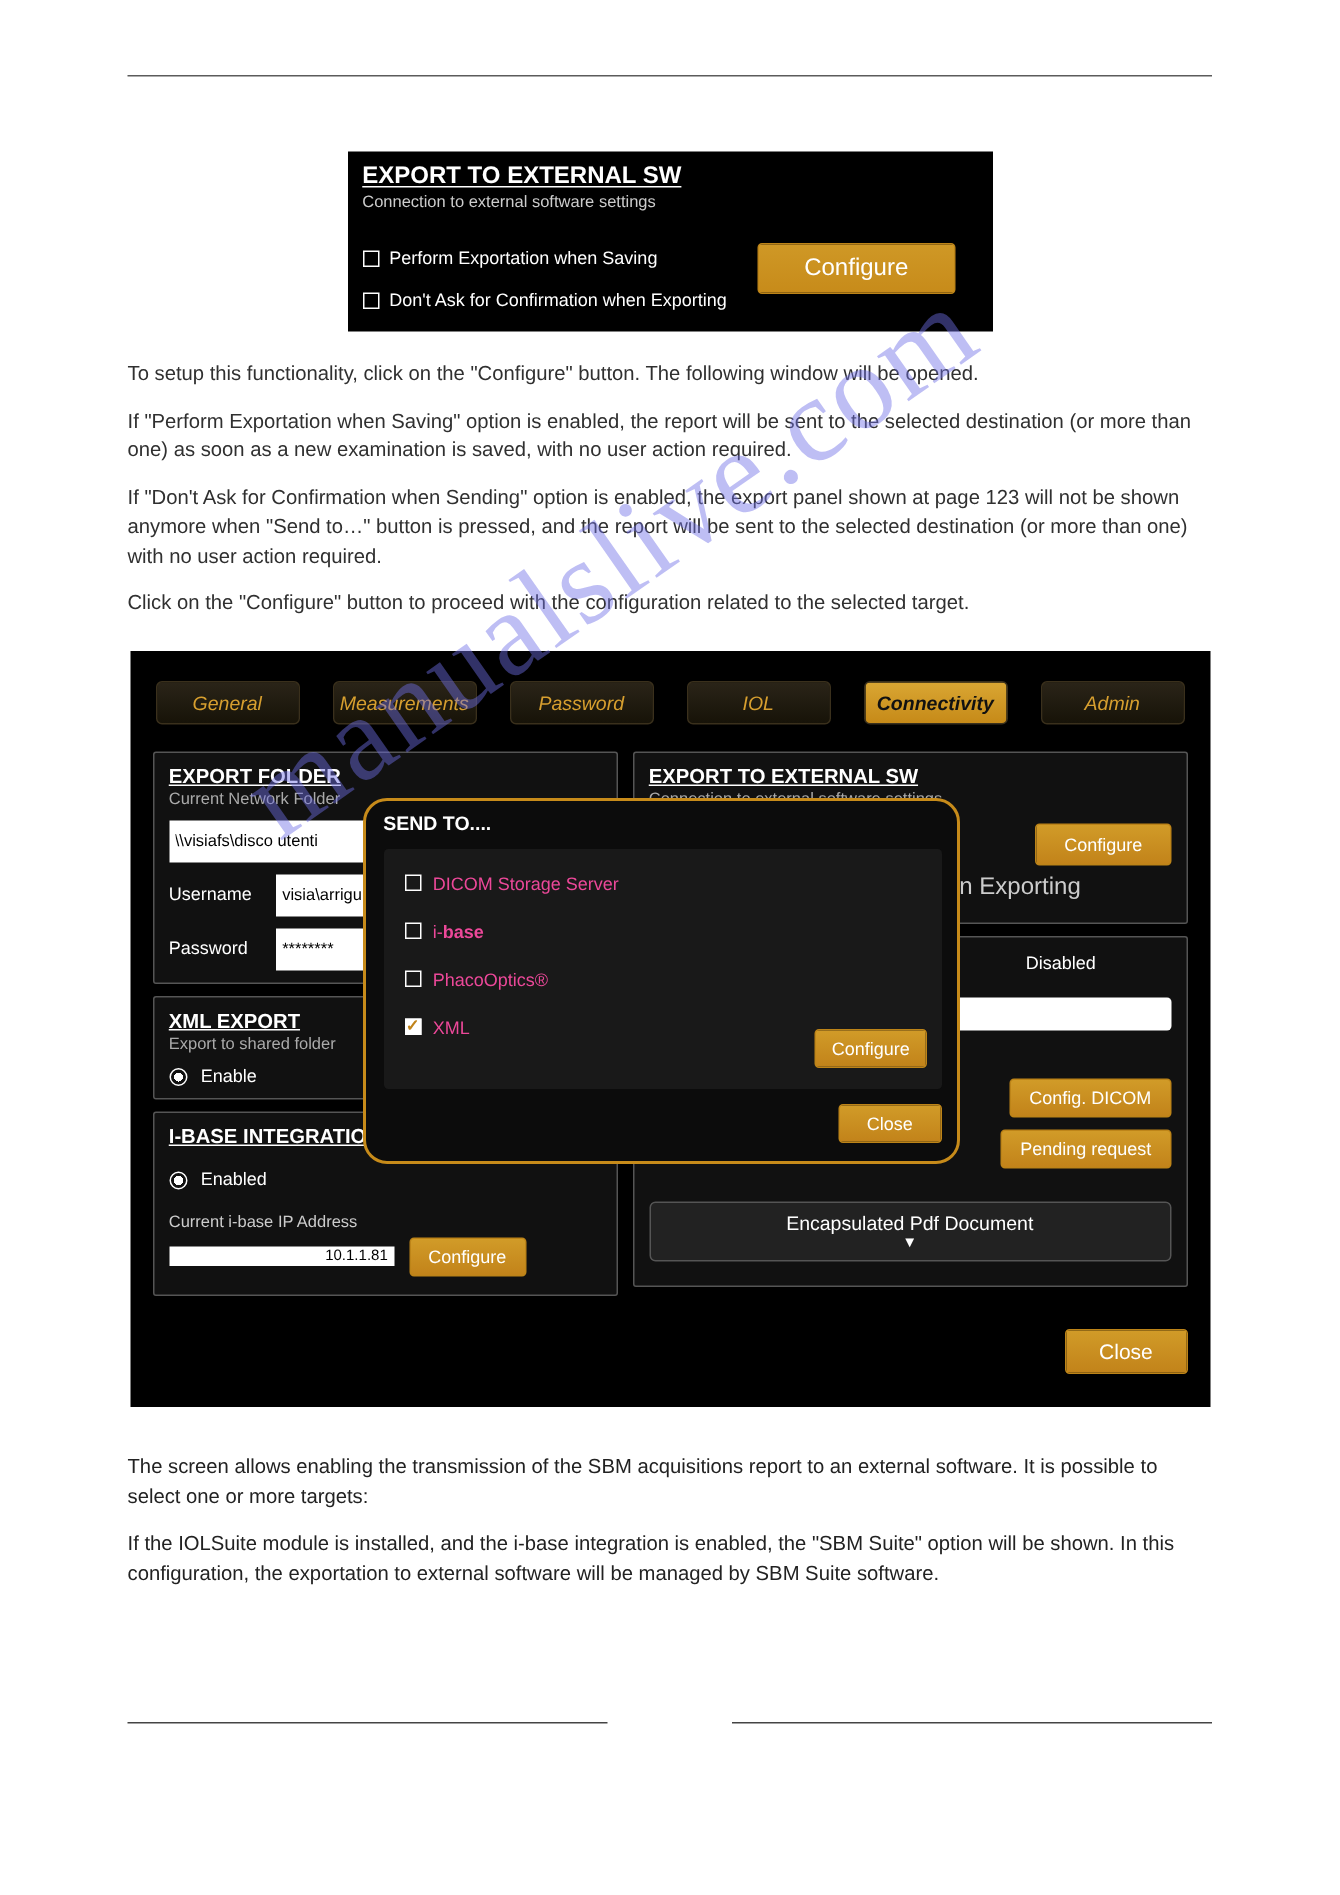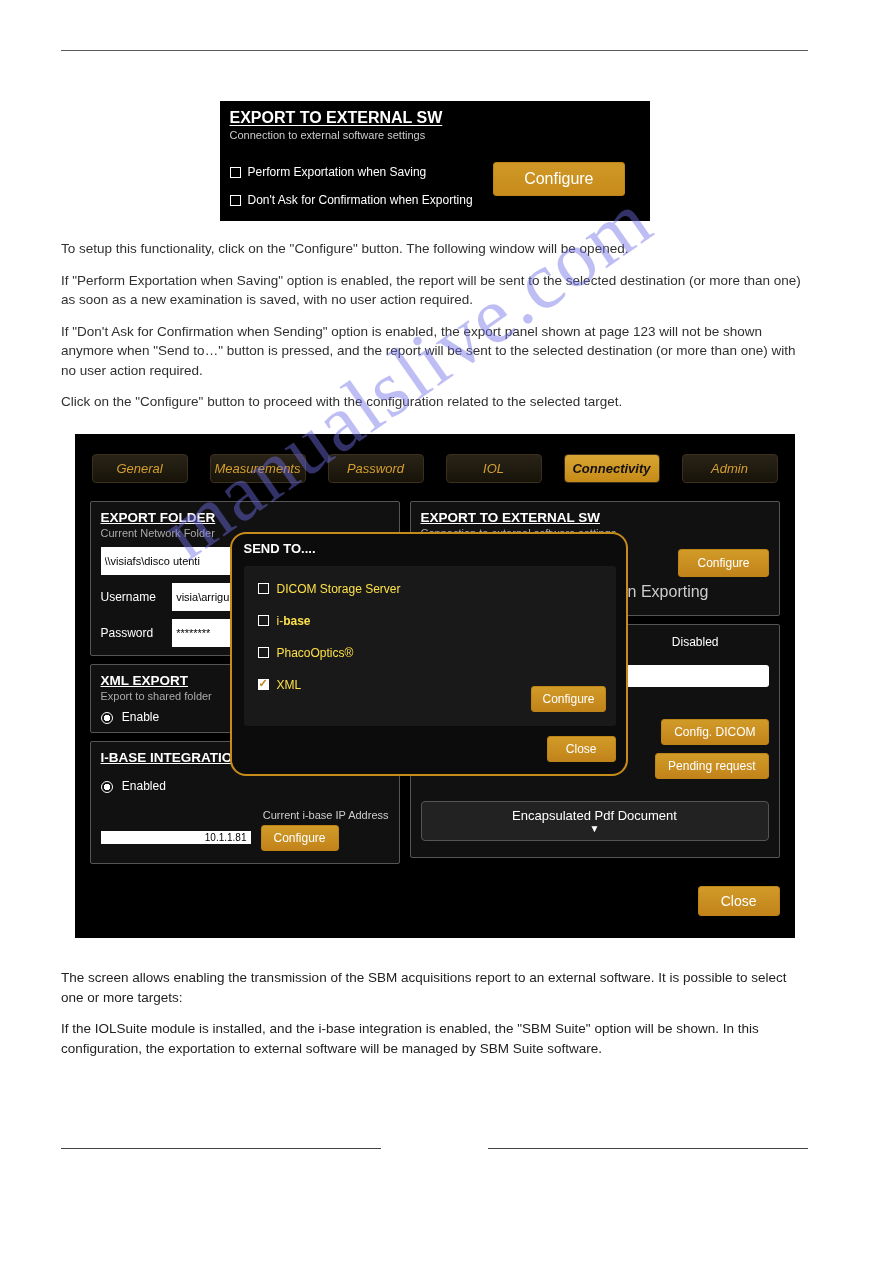--- a/index.html
+++ b/index.html
@@ -5,21 +5,21 @@
   * { box-sizing: border-box; }
   body {
     margin: 0;
     background: #fff;
     font-family: "Segoe UI", Arial, sans-serif;
     font-size: 13px;
     color: #222;
     width: 893px;
   }
   .page {
-    padding: 50px 85px 40px 61px;
+    padding: 50px 85px 40px 85px;
     position: relative;
   }
   .hr-top {
     border-top: 1px solid #5b5b5b;
     margin-bottom: 50px;
   }
   .panel-dark {
     background: #000;
     color: #fff;
     position: relative;
@@ -171,21 +171,21 @@
     border-radius: 16px;
     padding: 7px 10px 12px 12px;
     z-index: 10;
   }
   .modal-title { font-size: 13px; font-weight: 600; color: #fff; }
   .modal-body {
     background: #191919; margin-top: 10px; padding: 12px 10px 16px 14px; border-radius: 3px;
     position: relative;
   }
   .opt {
-    display: flex; align-items: center; color: #fde047; font-size: 12px; margin: 18px 0;
+    display: flex; align-items: center; color: #ec4899; font-size: 12px; margin: 18px 0;
   }
   .opt:first-child { margin-top: 4px; }
   .opt .sq { width: 11px; height: 11px; border: 1.5px solid #fff; margin-right: 8px; }
   .opt .sq.checked { background: #fff; position: relative; }
   .opt .sq.checked::after {
     content: "✓"; color: #c0831a; font-size: 11px; position: absolute; left: 0px; top: -3px; font-weight: bold;
   }
   .modal .cfg {
     position: absolute; right: 10px; bottom: 14px;
     background: linear-gradient(#d19b28,#c2831a); border: 1px solid #bd8418; color:#fff;
@@ -296,21 +296,21 @@
               <span>Enable</span>
             </div>
           </div>
 
           <div class="box" style="padding-bottom:12px;">
             <div class="box-title">I-BASE INTEGRATION</div>
             <div class="row-mt" style="font-size:12px; margin-top:14px;">
               <span class="radio-dot"></span>
               <span>Enabled</span>
             </div>
-            <div style="font-size:11px; color:#ccc; margin-top:16px;text-align:right;">Current i-base IP Address</div>
+            <div style="font-size:11px; color:#ccc; margin-top:16px;">Current i-base IP Address</div>
             <div style="display:flex; gap:10px; align-items:center; margin-top:4px;">
               <span class="ip-box">10.1.1.81</span>
               <button class="btn-small">Configure</button>
             </div>
           </div>
         </div>
 
         <div class="right-col">
           <div class="box" style="padding-bottom:14px;">
             <div class="box-title">EXPORT TO EXTERNAL SW</div>

